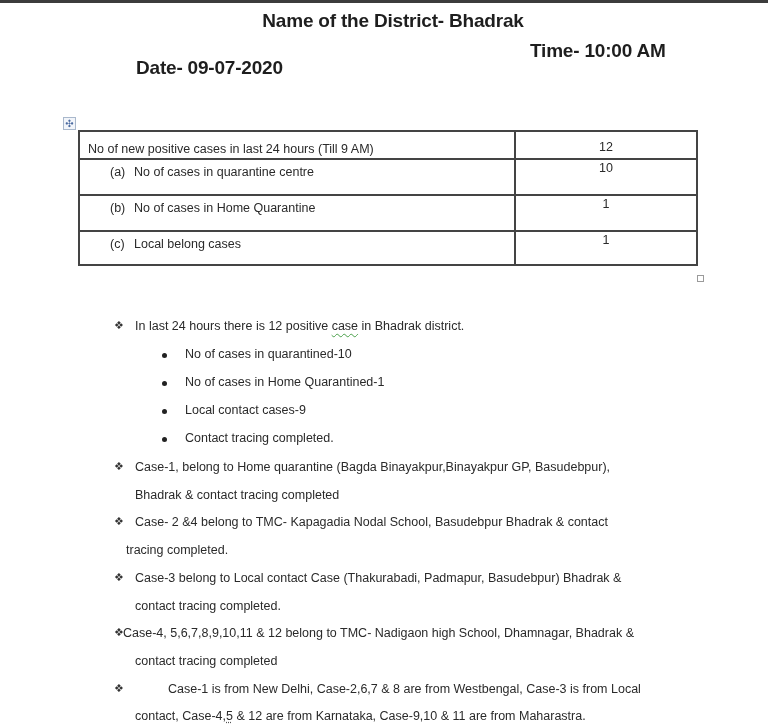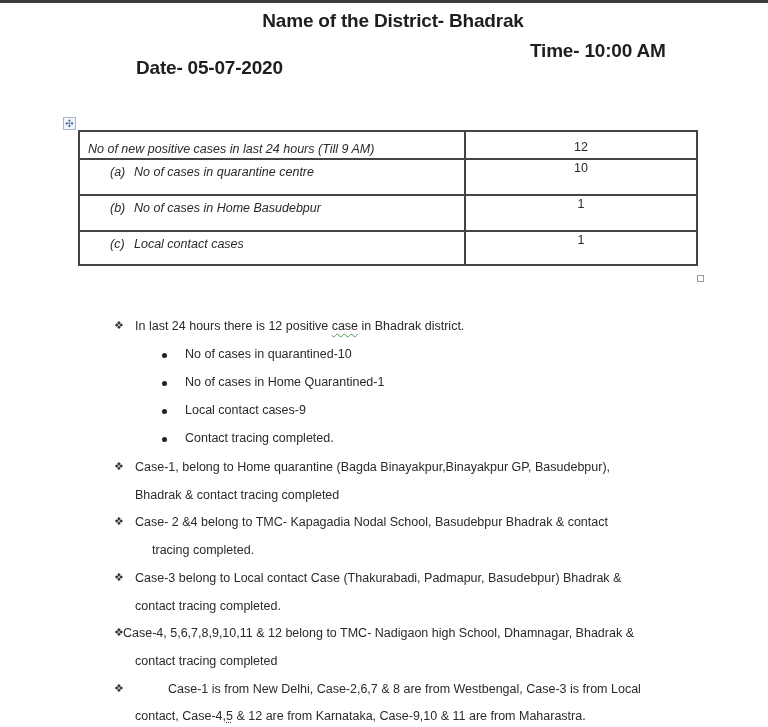--- a/index.html
+++ b/index.html
@@ -73,21 +73,21 @@
       width: 620px;
       border-collapse: collapse;
       font-size: 12.5px;
       color: #2a2a2a;
     }
     table.stats td {
       border: 2px solid #444444;
       padding: 0;
       vertical-align: top;
     }
-    table.stats td.label { width: 386px; font-style: italic; }
+    table.stats td.label { width: 436px; }
     table.stats td.value {
       text-align: center;
     }
     .r0 td { height: 28px; }
     .r0 td.label { padding: 10px 0 0 8px; box-sizing: border-box; }
     .r0 td.value { padding-top: 8px; box-sizing: border-box; }
     .r1 td, .r2 td { height: 36px; }
     .r3 td { height: 34px; }
     .r1 td.label, .r2 td.label, .r3 td.label {
       padding: 5px 0 0 30px; box-sizing: border-box;
@@ -130,41 +130,41 @@
       text-decoration: underline dotted #555555;
       text-underline-offset: 2px;
     }
   </style>
 </head>
 <body>
 
 <div class="top-bar"></div>
 
 <div class="title">Name of the District- Bhadrak</div>
-<div class="date">Date- 05-07-2020</div>
+<div class="date">Date- 09-07-2020</div>
 <div class="time">Time- 10:00 AM</div>
 
 <div class="move-handle">✣</div>
 
 <table class="stats">
   <tbody>
       <tr class="r0">
     <td class="label"><span>No of new positive cases in last 24 hours (Till 9 AM)</span></td>
     <td class="value">12</td>
   </tr>
   <tr class="r1">
     <td class="label"><span class="sub-letter">(a)</span><span>No of cases in quarantine centre</span></td>
     <td class="value">10</td>
   </tr>
   <tr class="r2">
-    <td class="label"><span class="sub-letter">(b)</span><span>No of cases in Home Basudebpur</span></td>
+    <td class="label"><span class="sub-letter">(b)</span><span>No of cases in Home Quarantine</span></td>
     <td class="value">1</td>
   </tr>
   <tr class="r3">
-    <td class="label"><span class="sub-letter">(c)</span><span>Local contact cases</span></td>
+    <td class="label"><span class="sub-letter">(c)</span><span>Local belong cases</span></td>
     <td class="value">1</td>
   </tr>
 </tbody>
   </table>
 
 <div class="resize-handle"></div>
 
 <div class="bullets">
 
   <span class="diamond" style="left:114px; top:319px;">❖</span>
@@ -181,21 +181,21 @@
 
   <span class="dot" style="left:162px; top:437px;"></span>
   <div class="line" style="left:185px; top:431px;">Contact tracing completed.</div>
 
   <span class="diamond" style="left:114px; top:460px;">❖</span>
   <div class="line" style="left:135px; top:460px;">Case-1, belong to Home quarantine (Bagda Binayakpur,Binayakpur GP, Basudebpur),</div>
   <div class="line" style="left:135px; top:488px;">Bhadrak  &amp; contact tracing completed</div>
 
   <span class="diamond" style="left:114px; top:515px;">❖</span>
   <div class="line" style="left:135px; top:515px;">Case- 2  &amp;4  belong to TMC- Kapagadia Nodal School, Basudebpur  Bhadrak  &amp; contact</div>
-  <div class="line" style="left:152px; top:543px;">tracing completed.</div>
+  <div class="line" style="left:126px; top:543px;">tracing completed.</div>
 
   <span class="diamond" style="left:114px; top:571px;">❖</span>
   <div class="line" style="left:135px; top:571px;">Case-3 belong to Local contact Case (Thakurabadi, Padmapur, Basudebpur)  Bhadrak  &amp;</div>
   <div class="line" style="left:135px; top:599px;">contact tracing completed.</div>
 
   <span class="diamond" style="left:114px; top:626px;">❖</span>
   <div class="line" style="left:123px; top:626px;">Case-4, 5,6,7,8,9,10,11 &amp; 12 belong to TMC- Nadigaon  high School, Dhamnagar,  Bhadrak  &amp;</div>
   <div class="line" style="left:135px; top:654px;">contact tracing completed</div>
 
   <span class="diamond" style="left:114px; top:682px;">❖</span>

